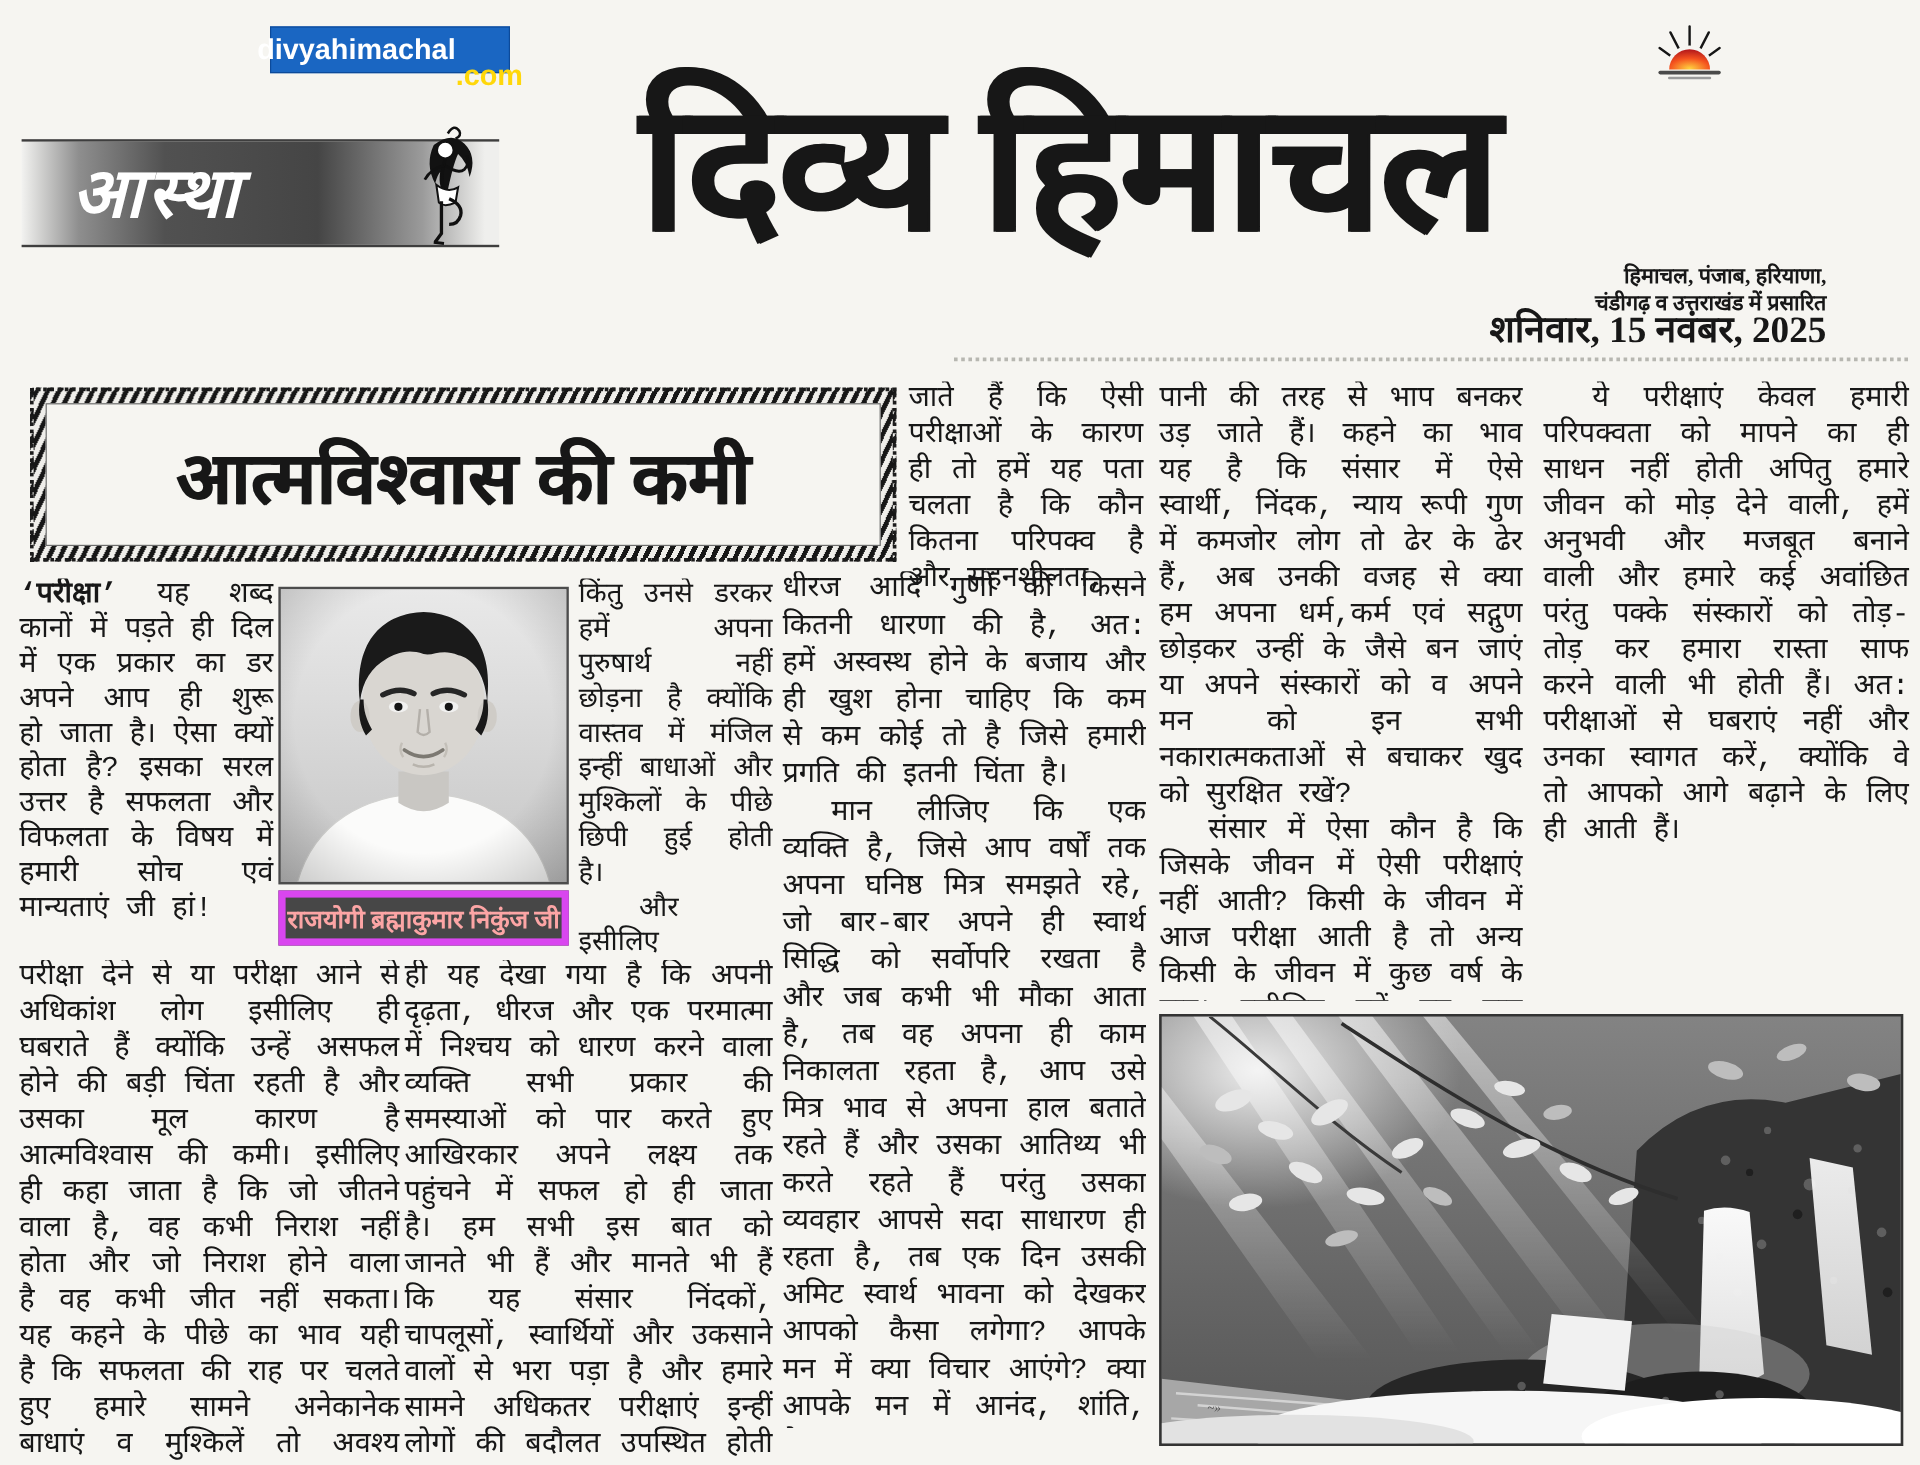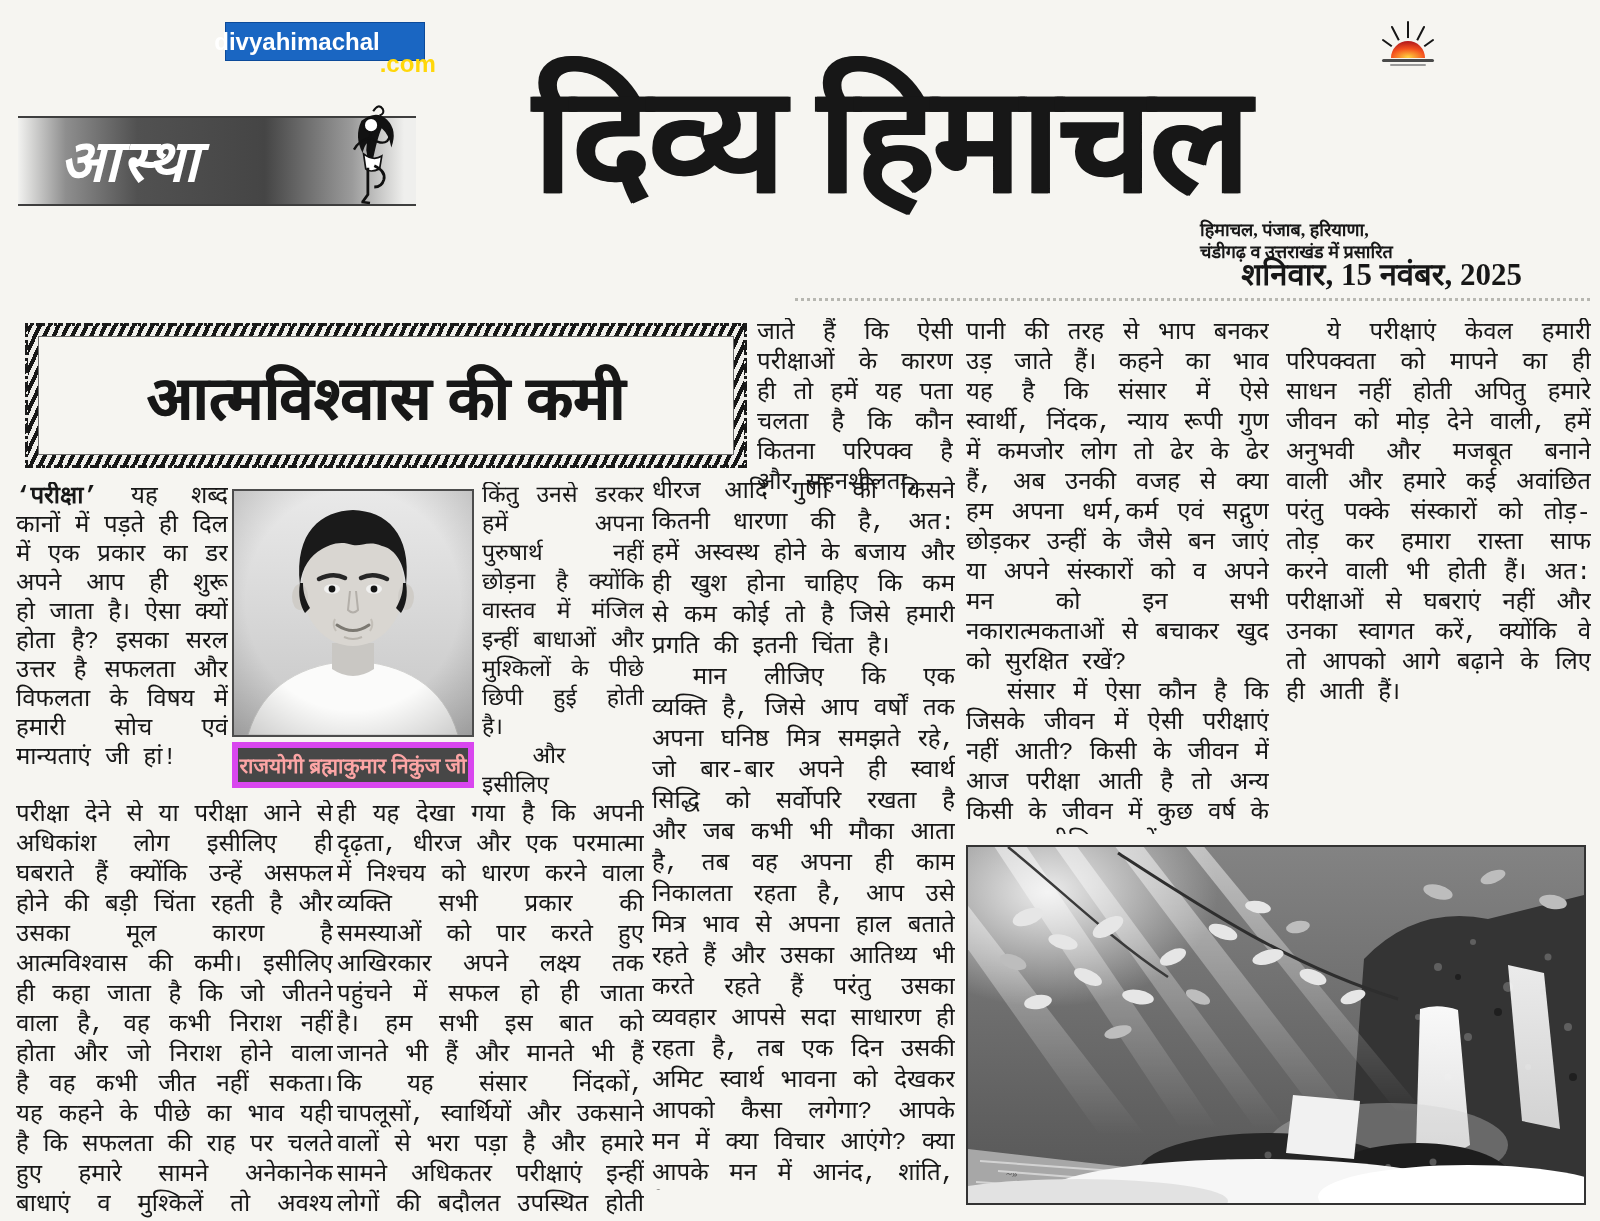--- a/index.html
+++ b/index.html
@@ -16,21 +16,21 @@
            background:linear-gradient(90deg,#f2f2f0 0%,#8e8e8e 12%,#515151 30%,#454545 62%,#9b9b9b 84%,#efefed 97%);
            border-top:2px solid #3e3e3e;border-bottom:2px solid #3e3e3e;}
   .aastha-text{position:absolute;left:42px;top:2px;font-size:58px;line-height:82px;color:#ffffff;
            font-style:italic;font-weight:bold;letter-spacing:3px;font-family:"DejaVu Serif","Liberation Serif",serif;}
   .dancer{position:absolute;right:14px;top:-26px;}
   .masthead-title{left:450px;top:26px;width:880px;height:214px;display:flex;align-items:center;justify-content:center;
            font-size:148px;font-weight:900;letter-spacing:-2px;white-space:nowrap;overflow:hidden;z-index:1;
            text-shadow:2px 0 0 currentColor;}
   .tagline{left:1020px;top:47px;width:350px;text-align:center;font-weight:bold;font-size:21px;z-index:3;}
   .sun{left:1378px;top:18px;width:60px;height:52px;}
-  .regions{left:1200px;top:219px;width:322px;text-align:left;font-weight:bold;font-size:18px;line-height:22px;}
+  .regions{left:1200px;top:219px;width:322px;text-align:right;font-weight:bold;font-size:18px;line-height:22px;}
   .date{left:1080px;top:252px;width:442px;text-align:right;font-weight:bold;font-size:31px;}
   .dotted-rule{left:795px;top:298px;width:795px;height:0;border-top:3px dotted #b7b7b1;}
 
   
   .headline-box{left:25px;top:323px;width:722px;height:145px;box-sizing:border-box;
            border:3px dotted #1c1c1c;
            background:repeating-linear-gradient(115deg,#161616 0 4px,#efeeea 4px 8.5px);
            padding:10px;}
   .headline-inner{background:var(--page-bg,#f6f5f1);border:1px solid #6d6d6d;height:100%;box-sizing:border-box;
            display:flex;align-items:center;justify-content:center;}

